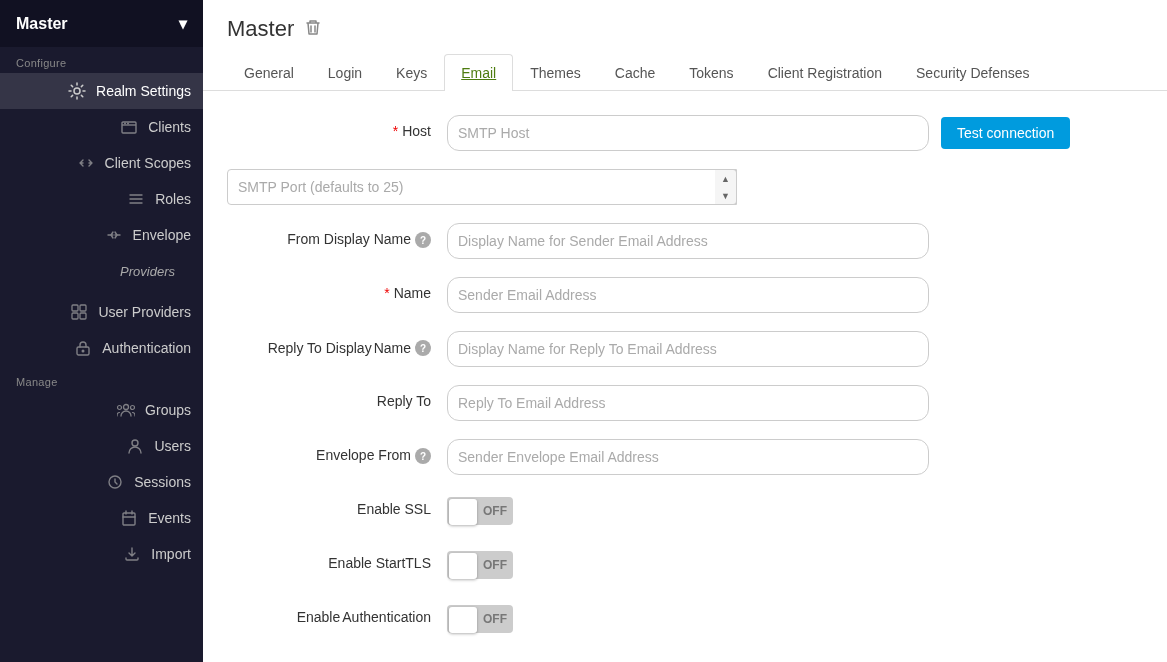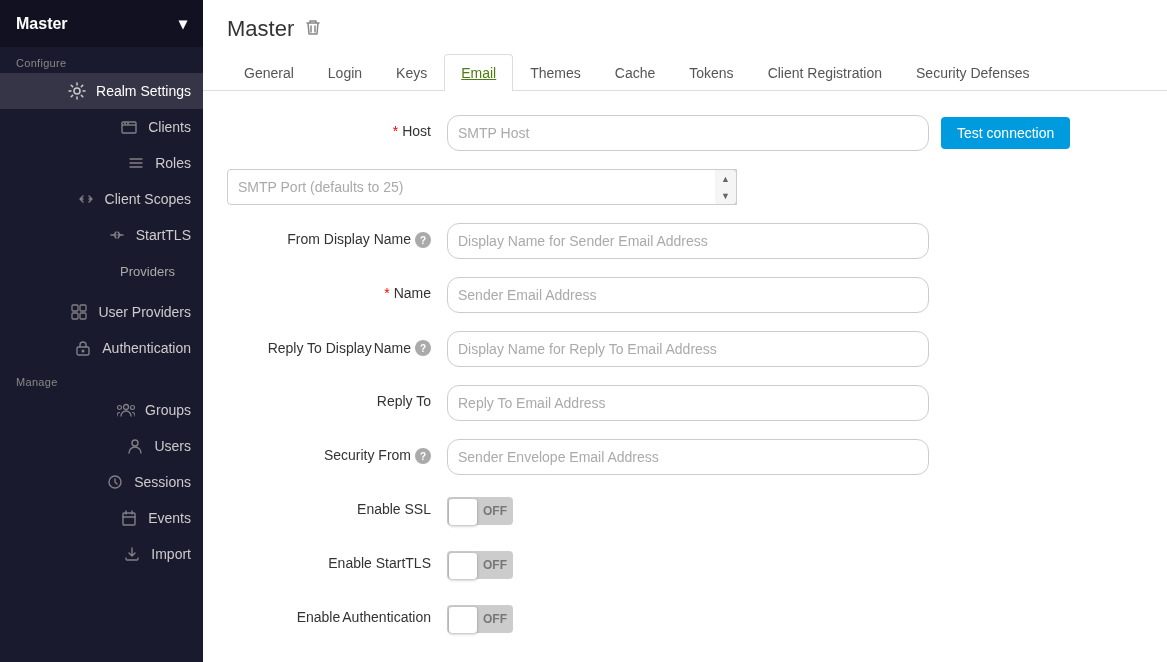--- a/index.html
+++ b/index.html
@@ -299,46 +299,46 @@
         <circle cx="4" cy="4.5" r="1" fill="#aaa"></circle>
         <circle cx="7" cy="4.5" r="1" fill="#aaa"></circle>
       </svg>
     </span>
     <span>Clients</span>
   </div>
 
   <div class="sidebar-item">
     <span class="sidebar-icon">
       <svg width="16" height="16" viewBox="0 0 16 16" fill="none">
+        <path d="M2 8h3M11 8h3M5 5l-3 3 3 3M11 5l3 3-3 3" stroke="#aaa" stroke-width="1.4" stroke-linecap="round" stroke-linejoin="round"></path>
+      </svg>
+    </span>
+    <span>Client Scopes</span>
+  </div>
+
+  <div class="sidebar-item">
+    <span class="sidebar-icon">
+      <svg width="16" height="16" viewBox="0 0 16 16" fill="none">
         <path d="M2 4h12M2 8h12M2 12h12" stroke="#aaa" stroke-width="1.4" stroke-linecap="round"></path>
       </svg>
     </span>
     <span>Roles</span>
-  </div>
-
-  <div class="sidebar-item">
-    <span class="sidebar-icon">
-      <svg width="16" height="16" viewBox="0 0 16 16" fill="none">
-        <path d="M2 8h3M11 8h3M5 5l-3 3 3 3M11 5l3 3-3 3" stroke="#aaa" stroke-width="1.4" stroke-linecap="round" stroke-linejoin="round"></path>
-      </svg>
-    </span>
-    <span>Client Scopes</span>
   </div>
 
   <div class="sidebar-item">
     <span class="sidebar-icon">
       <svg width="16" height="16" viewBox="0 0 16 16" fill="none">
         <path d="M2 8h5M9 8h5" stroke="#aaa" stroke-width="1.4" stroke-linecap="round"></path>
         <path d="M7 5l-2 3 2 3M9 5l2 3-2 3" stroke="#aaa" stroke-width="1.4" stroke-linecap="round" stroke-linejoin="round"></path>
       </svg>
     </span>
-    <span>StartTLS</span>
-  </div>
-
-  <div style="padding: 2px 16px 6px 16px;">
+    <span>Envelope</span>
+  </div>
+
+  <div style="padding: 2px 16px 6px 16px; font-style: italic;">
     <div class="sidebar-item" style="padding-left: 8px; font-size: 13px; color: #aaa;">
       <span>Providers</span>
     </div>
   </div>
 
   <div class="sidebar-item">
     <span class="sidebar-icon">
       <svg width="16" height="16" viewBox="0 0 16 16" fill="none">
         <rect x="1" y="1" width="6" height="6" rx="1" stroke="#aaa" stroke-width="1.3"></rect>
         <rect x="9" y="1" width="6" height="6" rx="1" stroke="#aaa" stroke-width="1.3"></rect>
@@ -505,21 +505,21 @@
       <div class="form-label-col">
         <span>Reply To</span>
       </div>
       <div class="form-input-col">
         <input class="form-input" type="text" placeholder="Reply To Email Address" style="">
       </div>
     </div>
 
     <div class="form-row">
       <div class="form-label-col">
-        <span>Security From</span>
+        <span>Envelope From</span>
         <span class="help-icon">?</span>
       </div>
       <div class="form-input-col">
         <input class="form-input" type="text" placeholder="Sender Envelope Email Address" style="">
       </div>
     </div>
 
     <div class="form-row">
       <div class="form-label-col">
         <span>Enable SSL</span>

